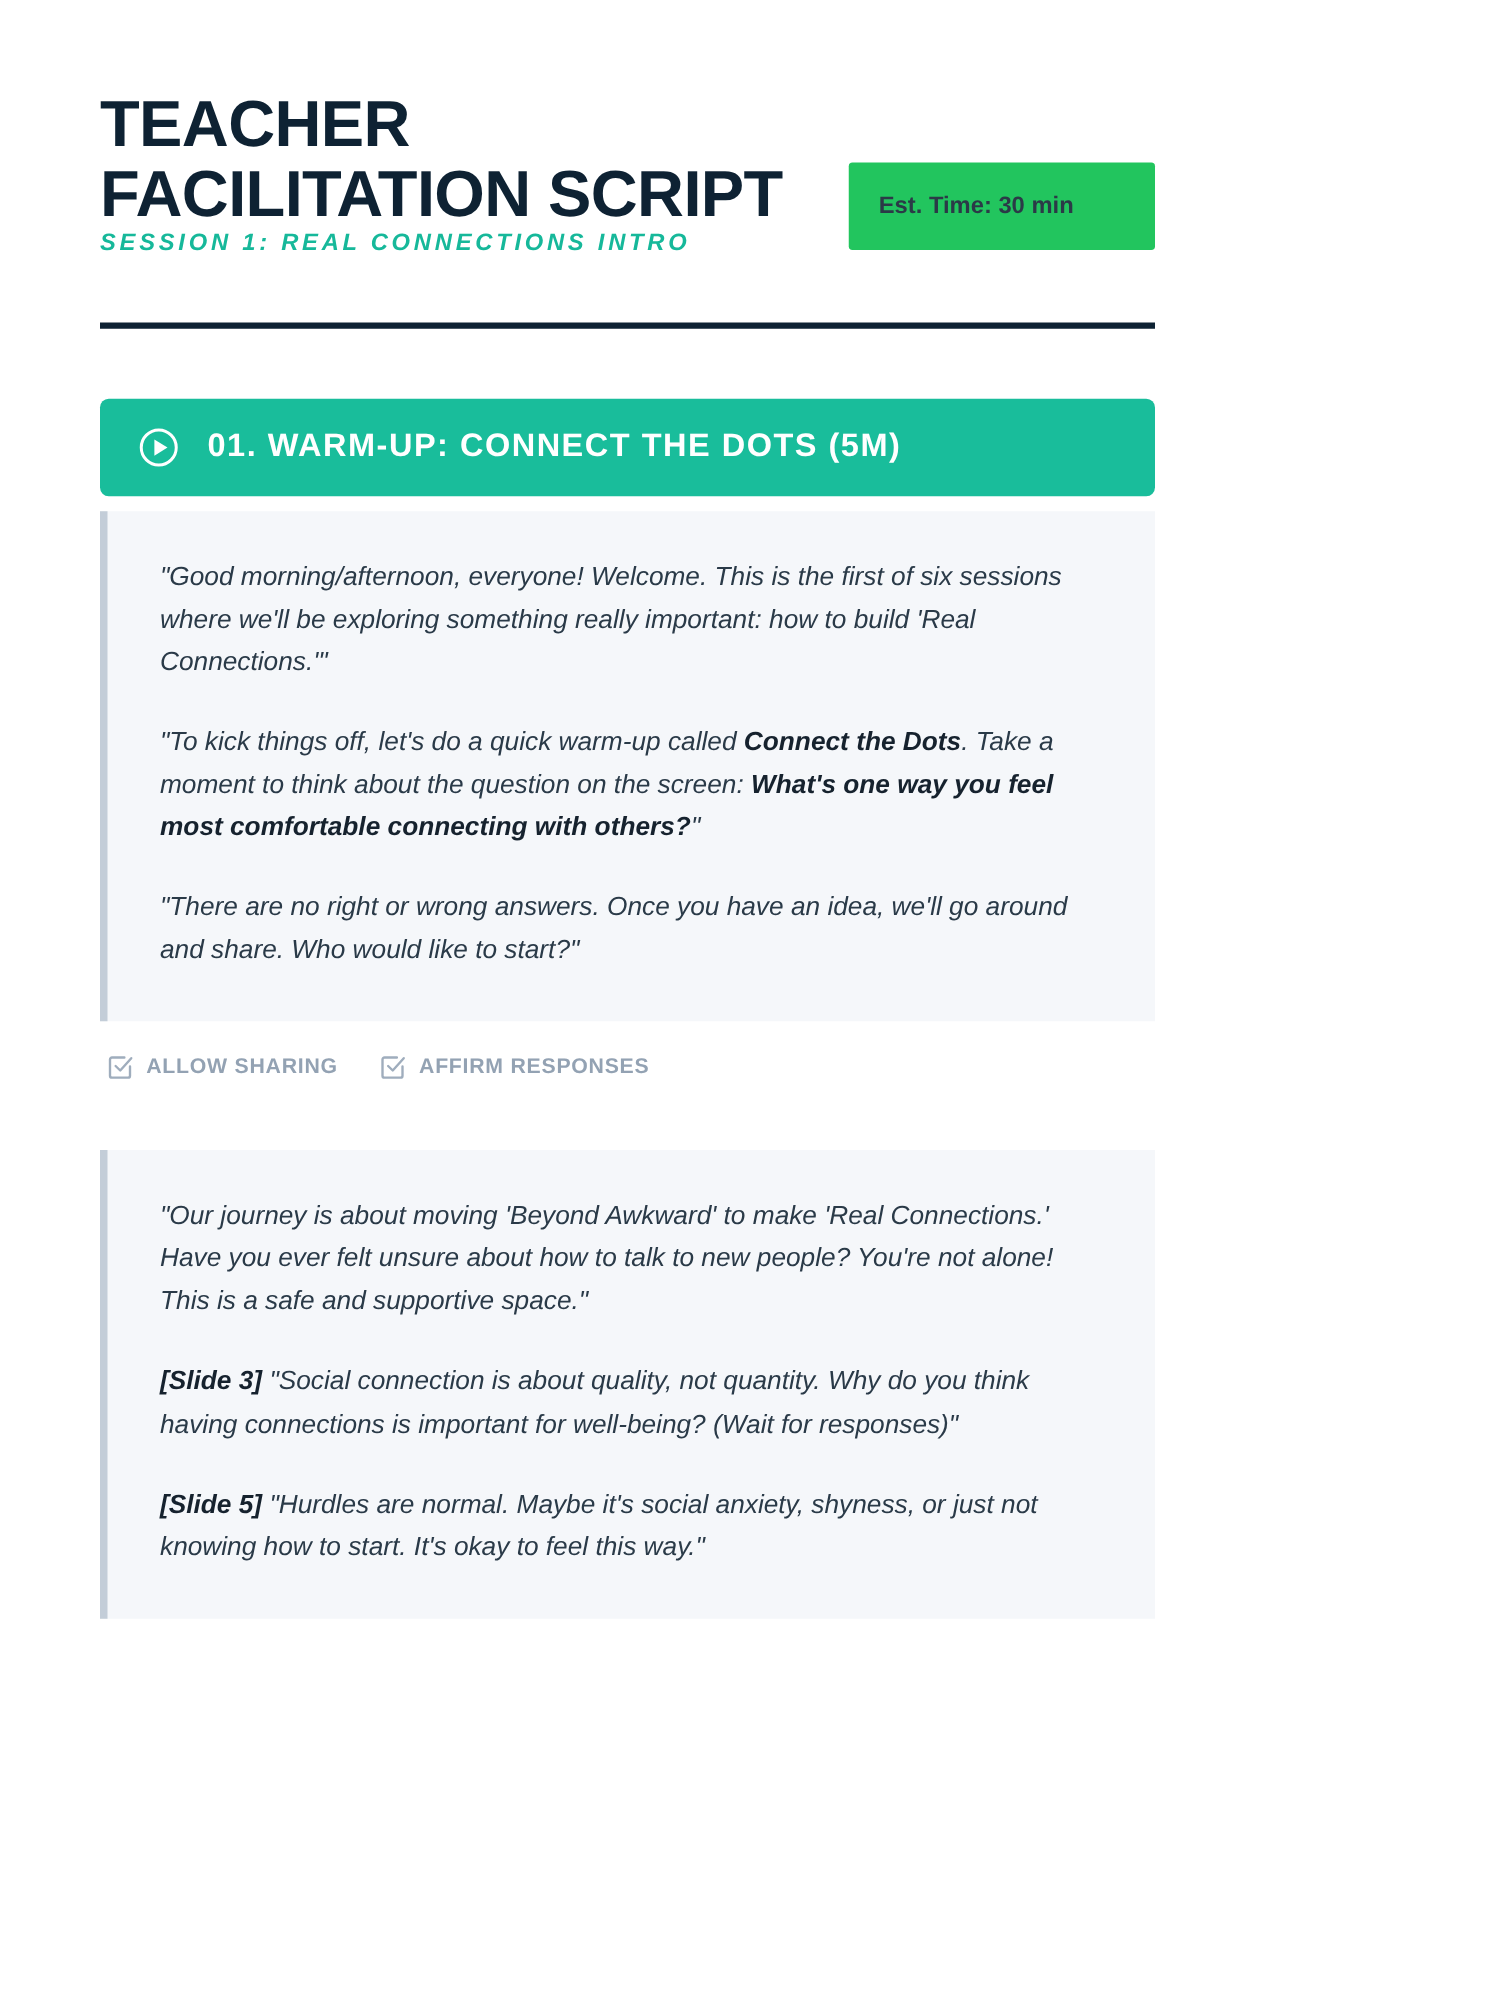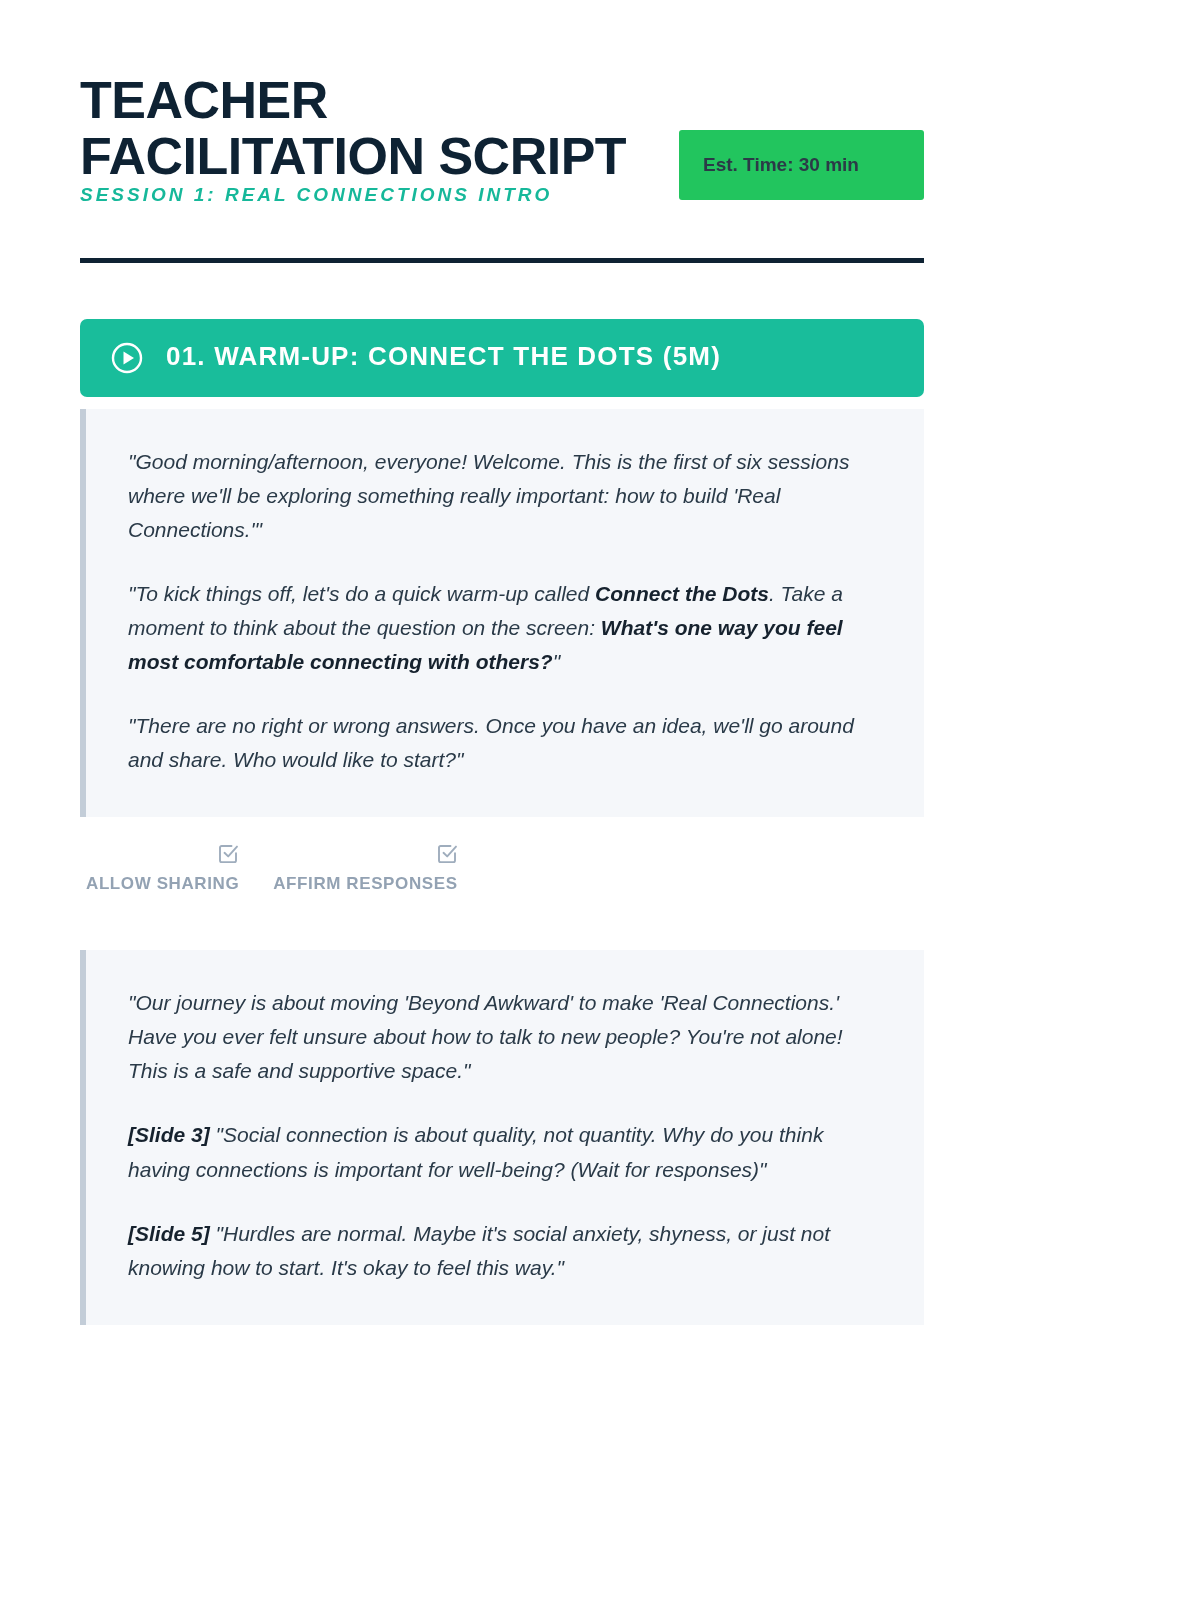--- a/index.html
+++ b/index.html
@@ -107,28 +107,27 @@
   
   .checklist {
     display: flex;
     align-items: center;
     gap: 34px;
     margin-top: 26px;
     padding-left: 6px;
   }
   .check-item {
     display: flex;
-    align-items: flex-end;
+    align-items: flex-start;
     gap: 10px;
     color: #93a2b3;
     font-size: 17px;
     font-weight: 700;
     letter-spacing: 0.6px;
     text-transform: uppercase;
-    flex-direction: column;
   }
   .check-box { flex: 0 0 auto; width: 21px; height: 21px; display: block; }
 </style>
 </head>
 <body>
 
 <div class="page">
 
   <div class="header">
     <div class="header-left">

